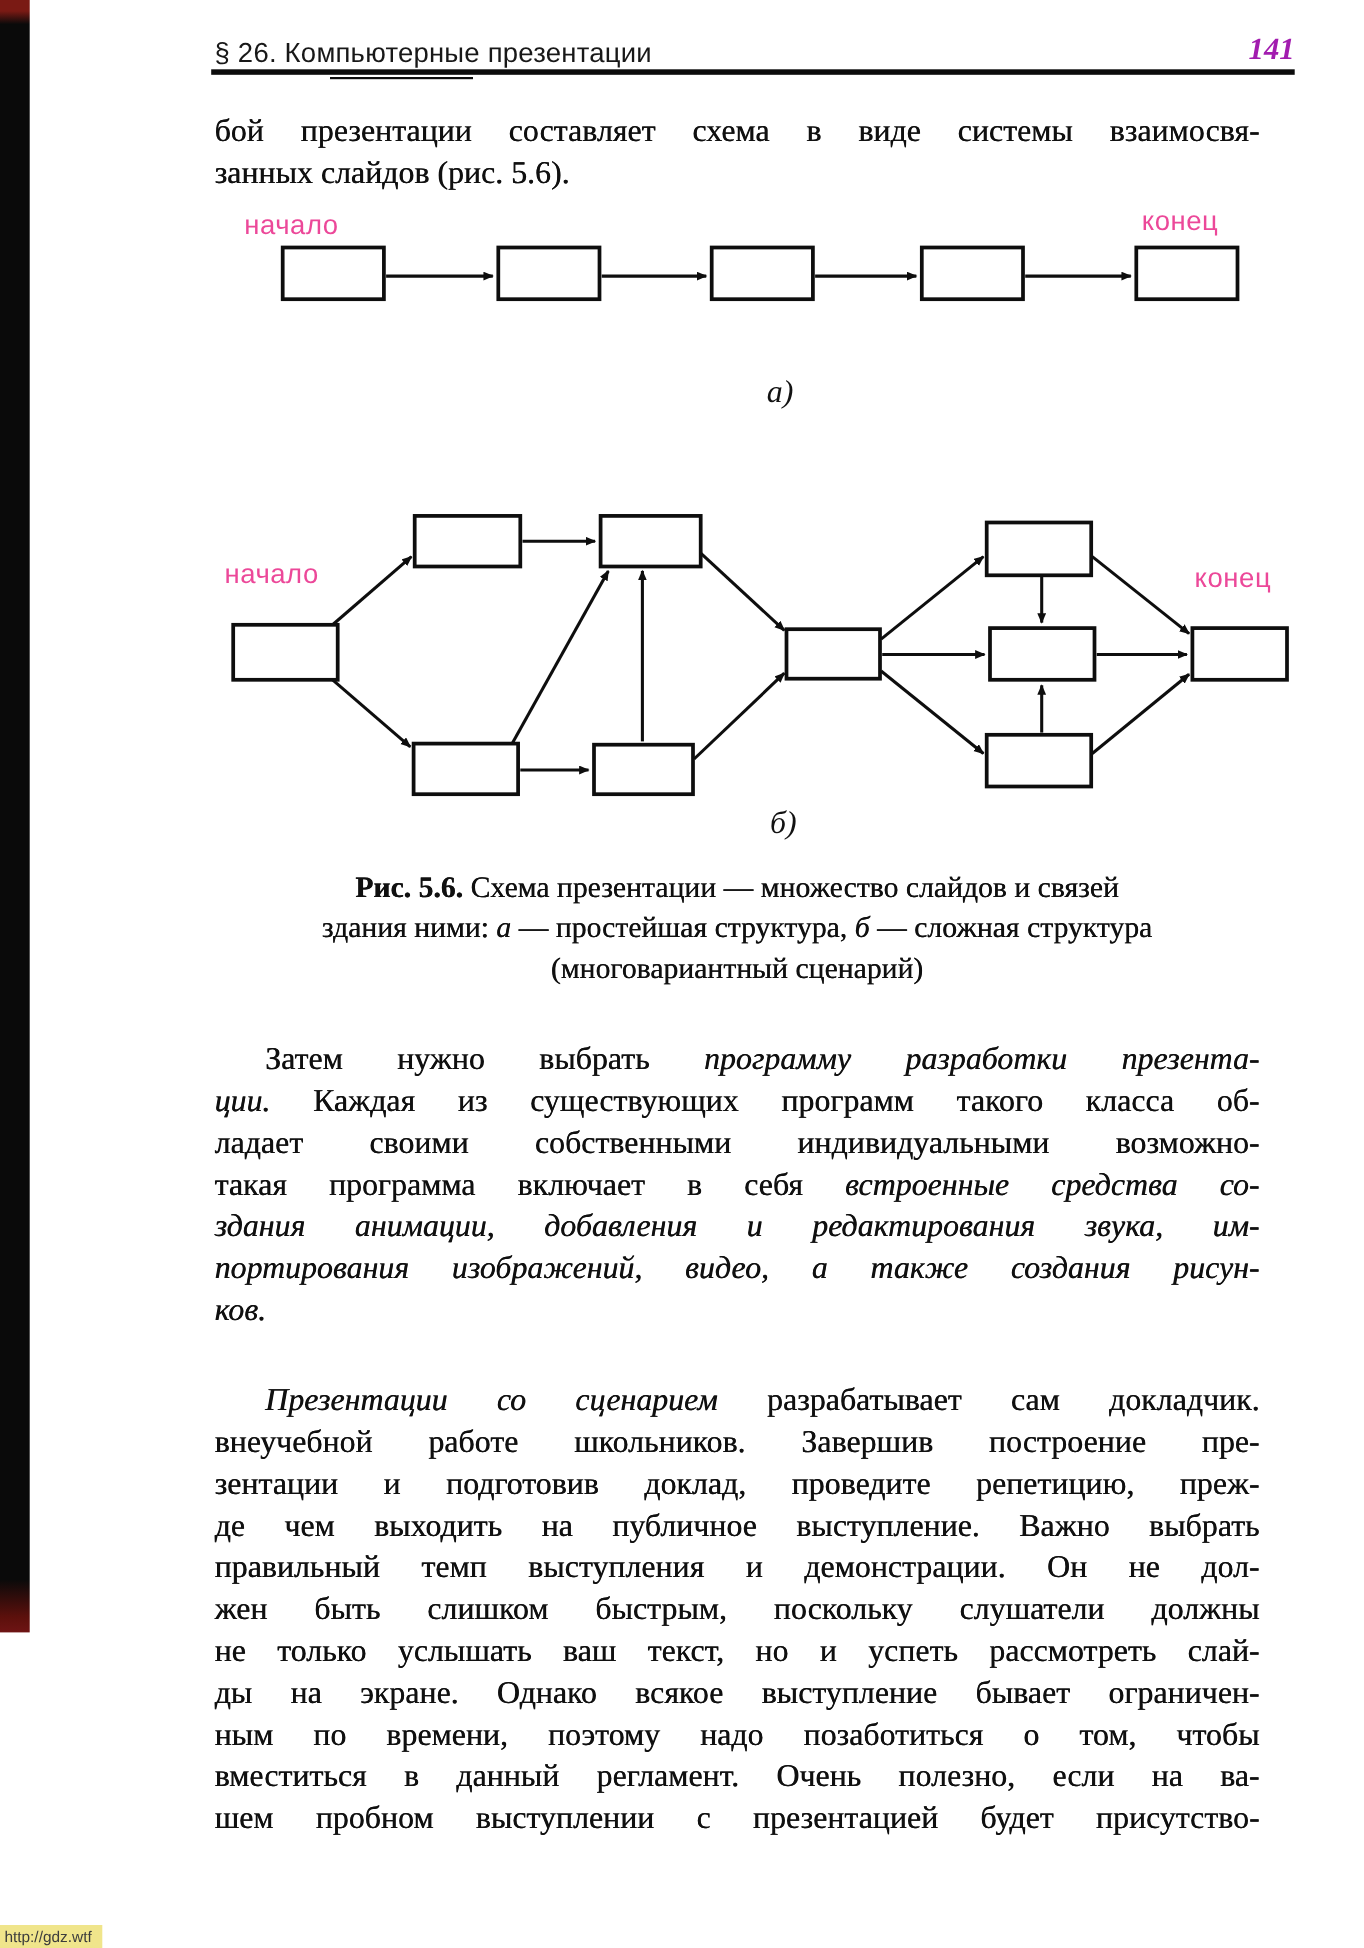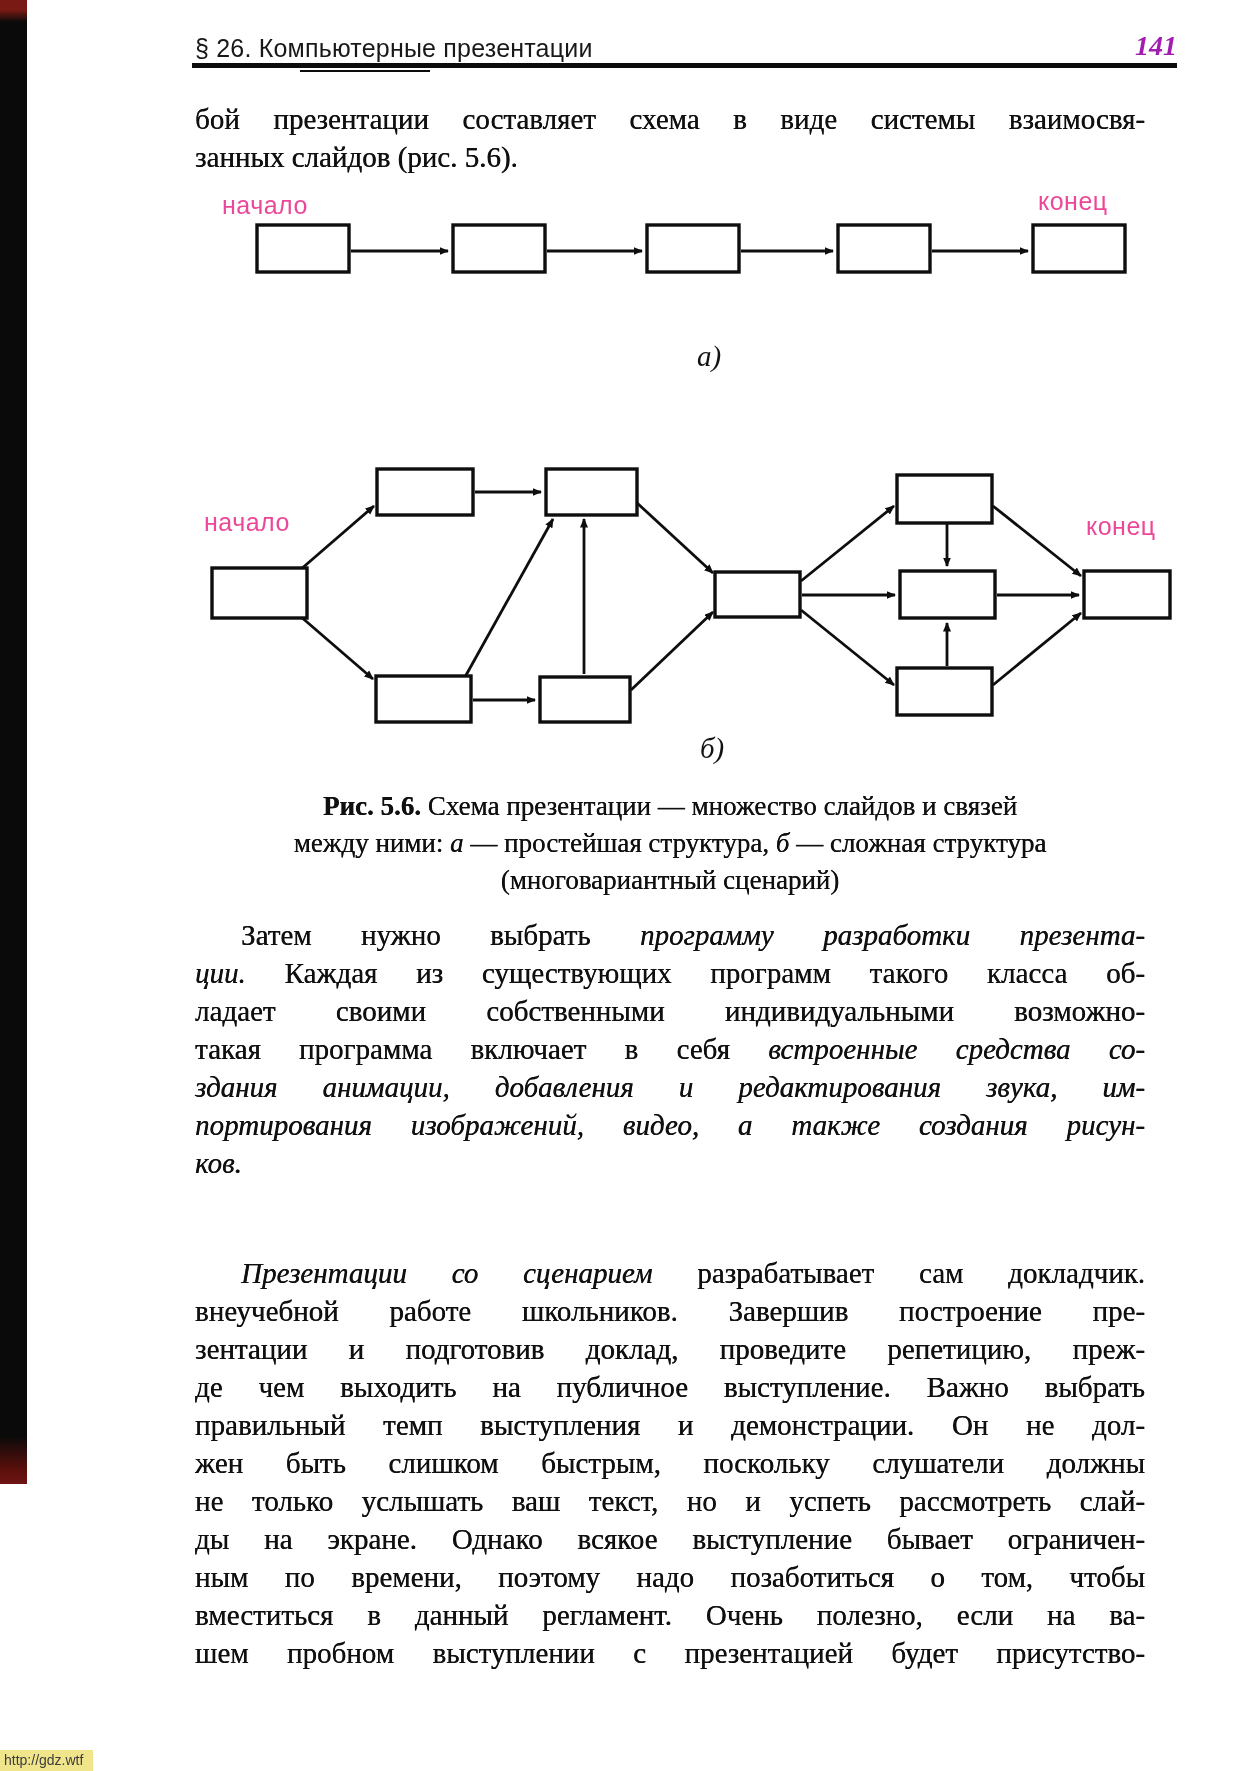--- a/index.html
+++ b/index.html
@@ -108,25 +108,25 @@
       <rect x="520" y="172" width="85" height="45" class="node"></rect>
       <rect x="702" y="75" width="95" height="48" class="node"></rect>
       <rect x="705" y="171" width="95" height="47" class="node"></rect>
       <rect x="702" y="268" width="95" height="47" class="node"></rect>
       <rect x="889" y="171" width="86" height="47" class="node"></rect>
     </svg>
   <div class="fig-sub" style="left:700px;top:732px;">б)</div>
 
   <div class="caption" id="caption">
       <div class="cap-line"><span class="bd">Рис. 5.6.</span><span> Схема презентации — множество слайдов и связей</span></div>
-      <div class="cap-line"><span>между ними: </span><span class="it">а</span><span> — простейшая структура, </span><span class="it">б</span><span> — сложная структура</span></div>
+      <div class="cap-line"><span>здания ними: </span><span class="it">а</span><span> — простейшая структура, </span><span class="it">б</span><span> — сложная структура</span></div>
       <div class="cap-line"><span>(многовариантный сценарий)</span></div>
     </div>
 
-  <div class="textblock" id="para-1" style="left:195px;top:916px;">
+  <div class="textblock" id="para-1" style="left:195px;top:944px;">
       <div class="txt-line ind"><span>Затем нужно выбрать </span><span class="it">программу разработки презента-</span></div>
       <div class="txt-line"><span class="it">ции.</span><span> Каждая из существующих программ такого класса об-</span></div>
       <div class="txt-line"><span>ладает своими собственными индивидуальными возможно-</span></div>
       <div class="txt-line"><span>такая программа включает в себя </span><span class="it">встроенные средства со-</span></div>
       <div class="txt-line"><span class="it">здания анимации, добавления и редактирования звука, им-</span></div>
       <div class="txt-line"><span class="it">портирования изображений, видео, а также создания рисун-</span></div>
       <div class="txt-line last"><span class="it">ков.</span></div>
     </div>
   <div class="textblock" id="para-2" style="left:195px;top:1254px;">
       <div class="txt-line ind"><span class="it">Презентации со сценарием</span><span> разрабатывает сам докладчик.</span></div>

